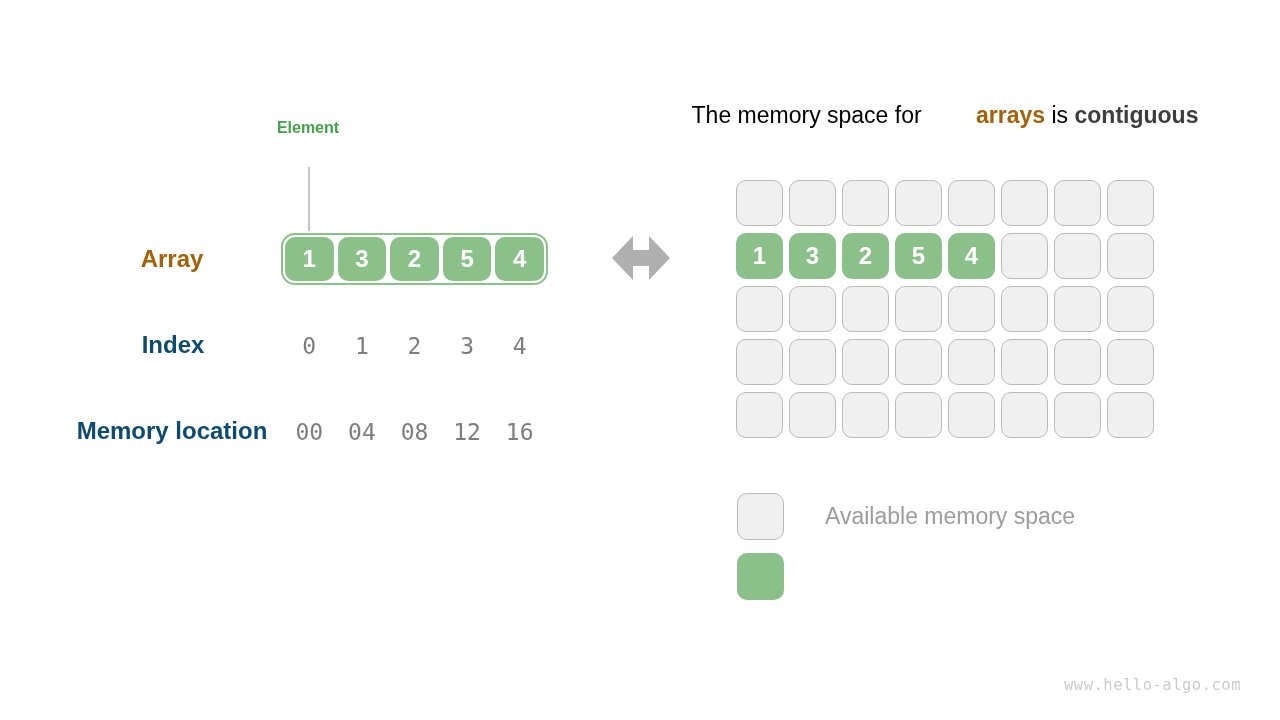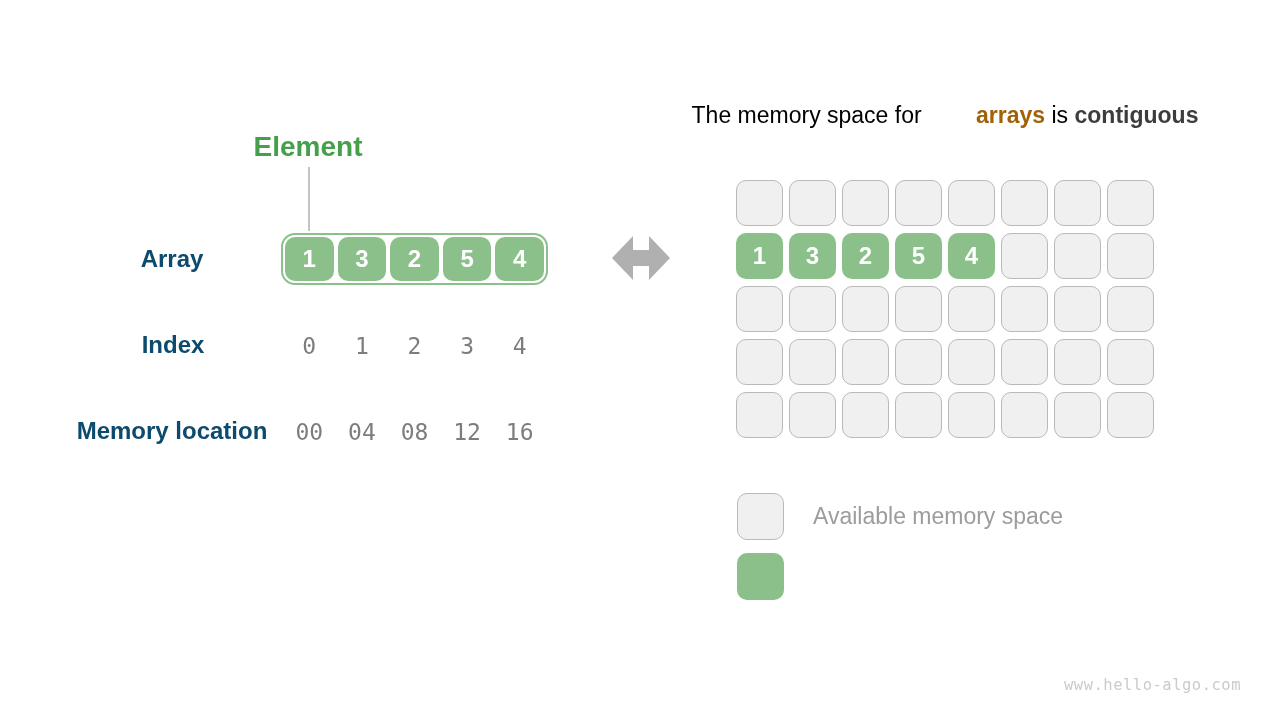--- a/index.html
+++ b/index.html
@@ -5,41 +5,41 @@
   html,body{margin:0;padding:0;}
   body{
     width:1280px;height:720px;position:relative;overflow:hidden;
     background:#ffffff;
     font-family:"Liberation Sans", sans-serif;
   }
   .abs{position:absolute;}
 
   
   .element-label{
-    left:308px;top:131px;transform:translateX(-50%);
-    font-size:28px;font-weight:bold;color:#44a04a;white-space:nowrap;
+    left:308px;top:119px;transform:translateX(-50%);
+    font-size:16px;font-weight:bold;color:#44a04a;white-space:nowrap;
   }
   .connector-line{
     left:308px;top:167px;width:1.5px;height:64px;background:#c3c3c3;
   }
   .array-container{
     left:281px;top:233px;width:267px;height:52px;box-sizing:border-box;
     border:2px solid #8bc08b;border-radius:14px;
     padding:2px;display:flex;gap:4px;align-items:stretch;
   }
   .array-cell{
     flex:1;background:#8bc08b;border-radius:10px;
     color:#ffffff;font-size:24px;font-weight:bold;
     display:flex;align-items:center;justify-content:center;
   }
   .row-label{
     transform:translate(-50%,-50%);
     font-size:24px;font-weight:bold;color:#0c4a6e;white-space:nowrap;
   }
-  .row-label.green{color:#0c4a6e;}
+  .row-label.green{color:#a16207;}
   .num-row{
     left:285px;width:259px;height:26px;display:flex;gap:4px;
   }
   .num-cell{
     flex:1;text-align:center;
     font-family:"DejaVu Sans Mono", monospace;
     font-size:23px;color:#7d7d7d;line-height:26px;
   }
 
   
@@ -66,21 +66,21 @@
     background:#8bc08b;border:none;
     color:#ffffff;font-size:24px;font-weight:bold;
     display:flex;align-items:center;justify-content:center;
   }
 
   .legend{left:737px;top:493px;display:flex;flex-direction:column;gap:13px;}
   .legend-row{display:flex;align-items:center;height:47px;}
   .legend-swatch{width:47px;height:47px;border-radius:10px;box-sizing:border-box;flex:0 0 auto;}
   .legend-swatch.available{background:#f0f0f0;border:1.5px solid #b9b9b9;}
   .legend-swatch.allocated{background:#8bc08b;}
-  .legend-label{margin-left:29px;font-size:23px;color:#9c9c9c;white-space:nowrap;}
+  .legend-label{margin-left:41px;font-size:23px;color:#9c9c9c;white-space:nowrap;}
 
   .watermark{
     left:1064px;top:676px;
     font-family:"DejaVu Sans Mono", monospace;
     font-size:15.5px;color:#cbcbcb;letter-spacing:0.5px;white-space:nowrap;text-align:center;
   }
 </style>
 </head>
 <body>
 

